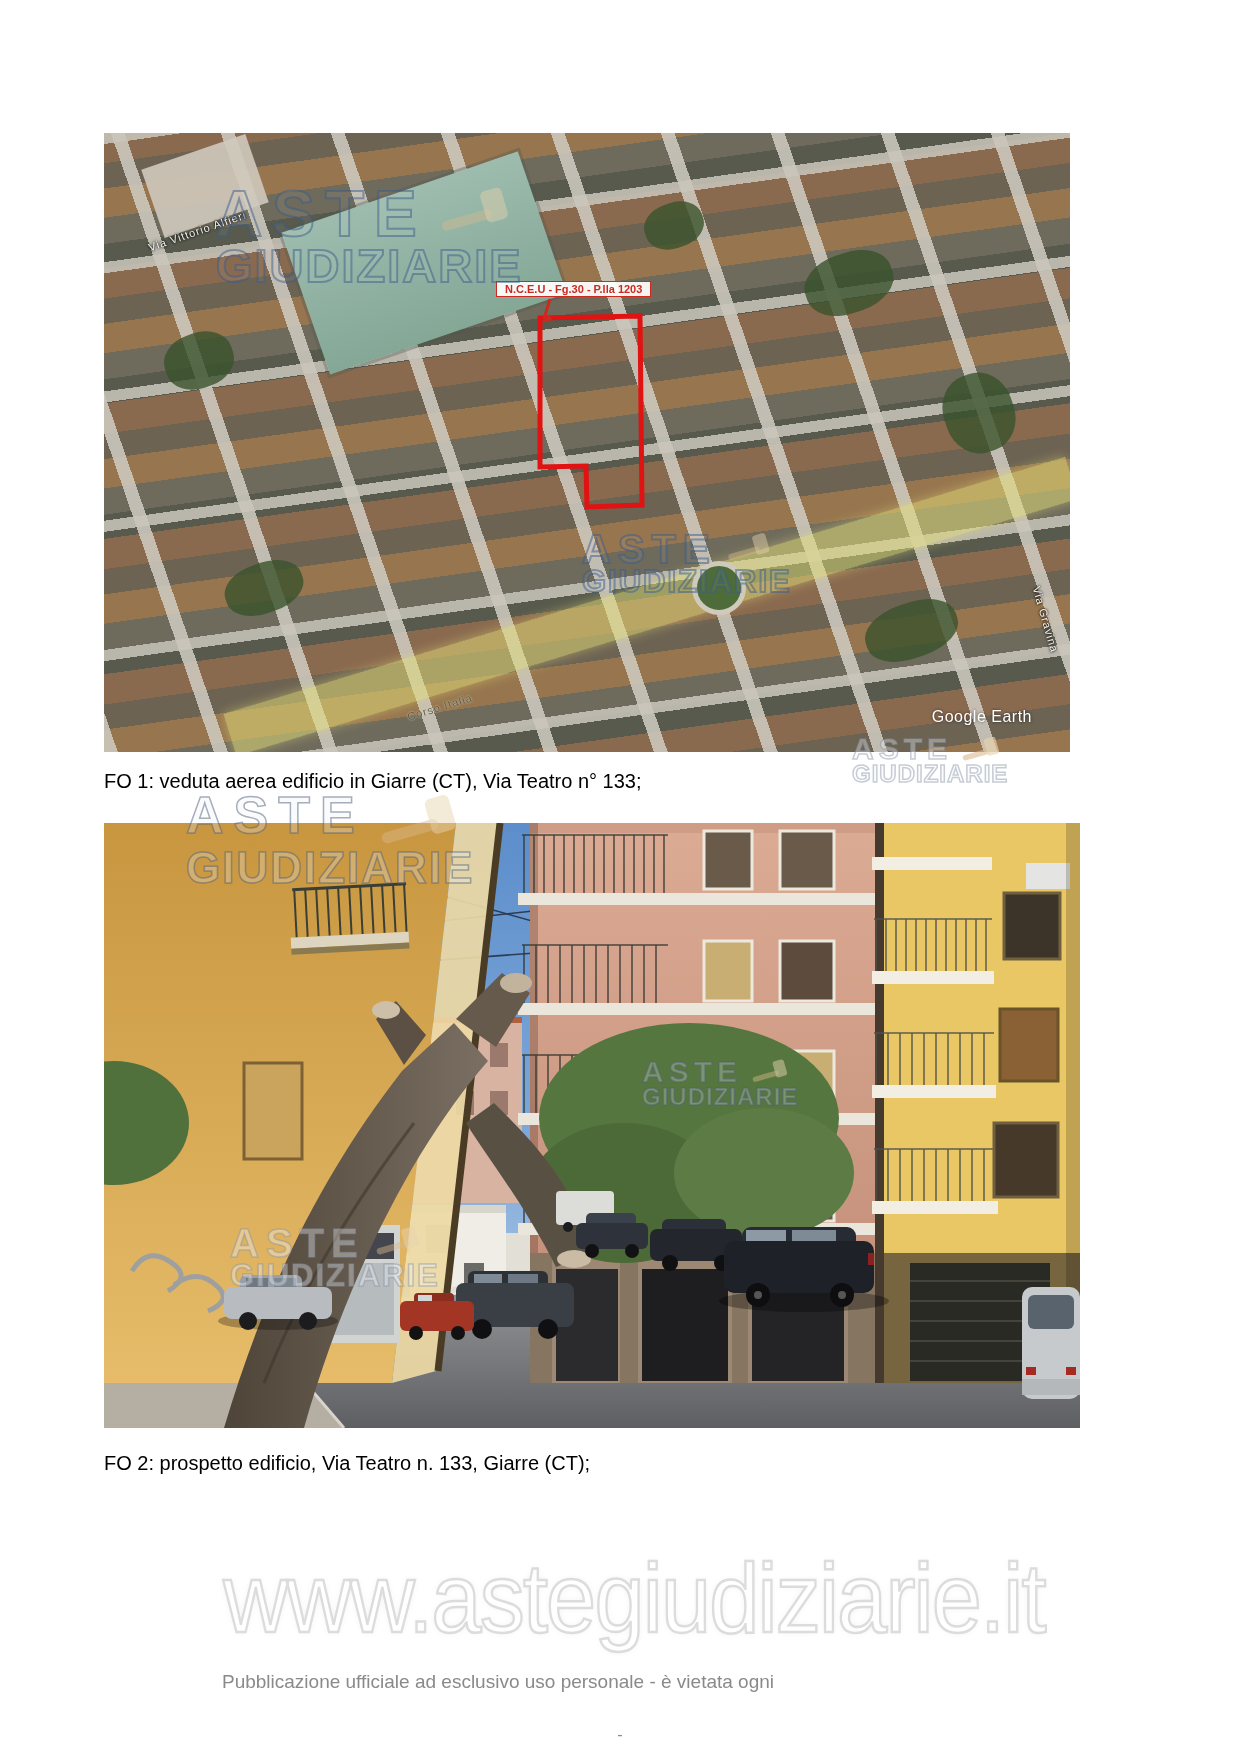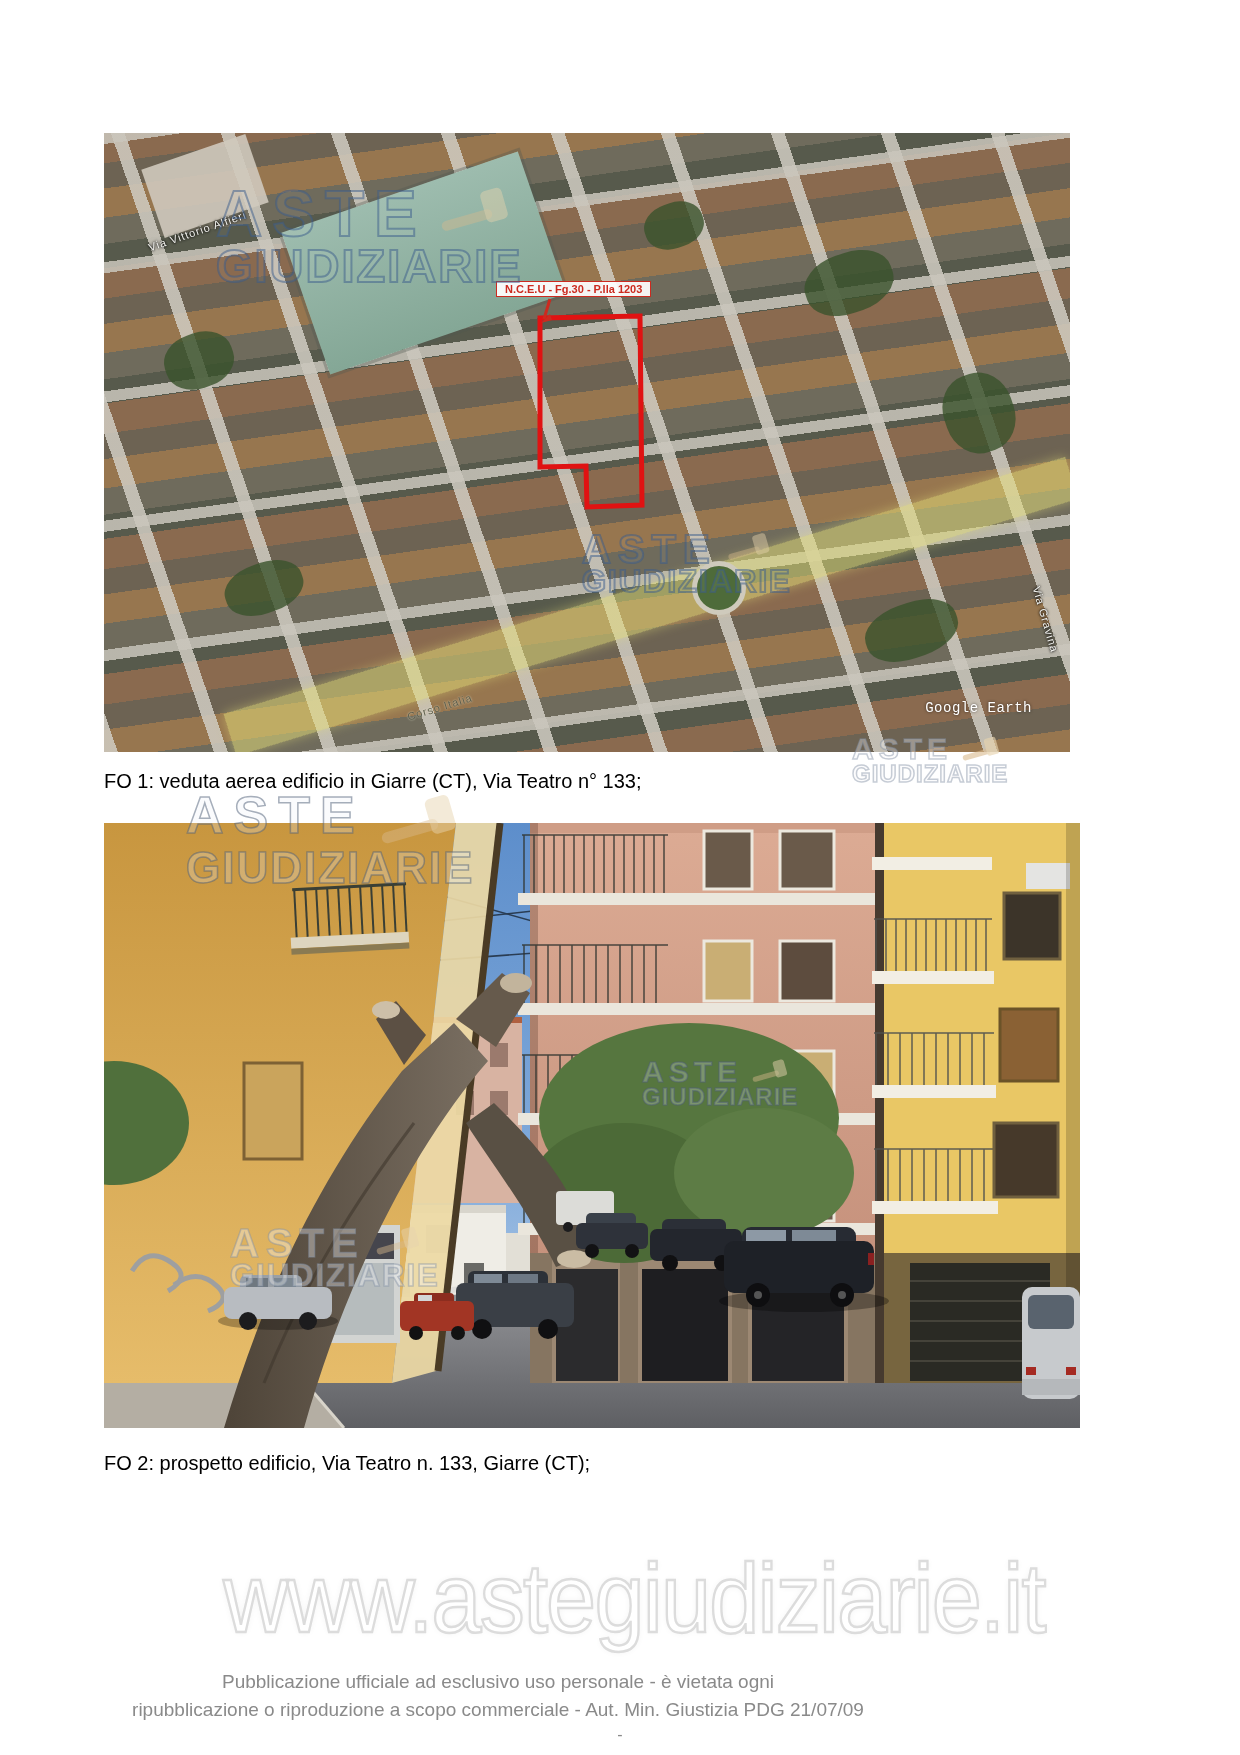--- a/index.html
+++ b/index.html
@@ -26,22 +26,22 @@
   .roundabout{position:absolute;left:588px;top:428px;width:54px;height:54px;border-radius:50%;
      background:#4e6b3a;border:5px solid #cfcabc;box-sizing:border-box;}
   .yellow-road{position:absolute;left:126px;top:580px;width:880px;height:44px;
      transform:rotate(-17deg);transform-origin:0 50%;
      background:rgba(228,222,120,.52);box-shadow:0 0 12px rgba(228,222,120,.45);}
   .overlay-svg{position:absolute;left:0;top:0;}
 
   
   .street-label{position:absolute;color:#f2f2ee;font-size:11px;letter-spacing:1px;
      text-shadow:0 0 3px rgba(0,0,0,.9),0 0 2px rgba(0,0,0,.9);white-space:nowrap;}
-  .credit{position:absolute;right:38px;bottom:36px;color:#fff;font-size:14px;
-     text-shadow:0 0 3px rgba(0,0,0,.7);letter-spacing:.5px;font-family:Liberation Mono, monospace;}
+  .credit{position:absolute;right:38px;bottom:26px;color:#fff;font-size:16px;
+     text-shadow:0 0 3px rgba(0,0,0,.7);letter-spacing:.5px;}
 
   
   .parcel-label{position:absolute;left:392px;top:148px;background:rgba(255,255,255,.93);
      border:1px solid #cc2a1f;color:#cc2a1f;font-size:11px;font-weight:bold;
      padding:1px 8px;white-space:nowrap;}
 
   
   .wm{position:absolute;line-height:.92;white-space:nowrap;pointer-events:none;}
   .wm .row{display:flex;align-items:flex-start;gap:6px;}
   .wm-aste{letter-spacing:10px;font-weight:bold;}
@@ -494,17 +494,16 @@
     </div>
     <div class="wm-giud" style="font-size:44px;">GIUDIZIARIE</div>
   </div>
 
   <div class="caption" id="cap2">FO 2: prospetto edificio, Via Teatro n. 133, Giarre (CT);</div>
 
   <div class="site-wm">www.astegiudiziarie.it</div>
 
   <div class="footer">
     <div>Pubblicazione ufficiale ad esclusivo uso personale - è vietata ogni</div>
-    <div>ripubblicazione o riproduzione a scopo commerciale - Aut. Min. Giustizia PDG 21/07/09</div>
   </div>
   <div class="page-mark">-</div>
 
 </div>
 
 </body></html>

